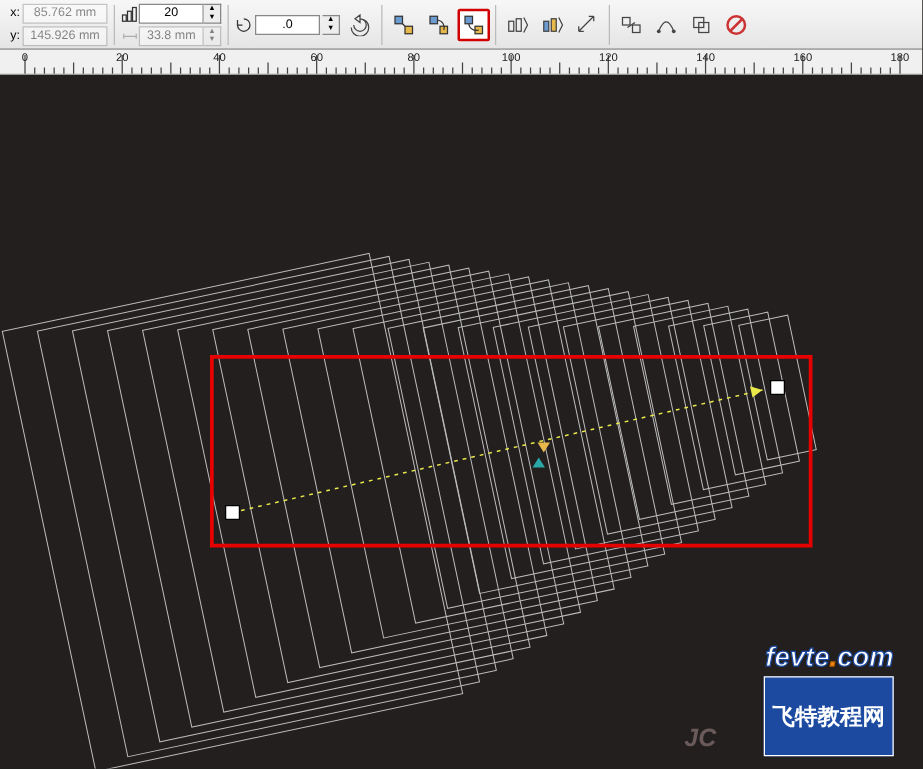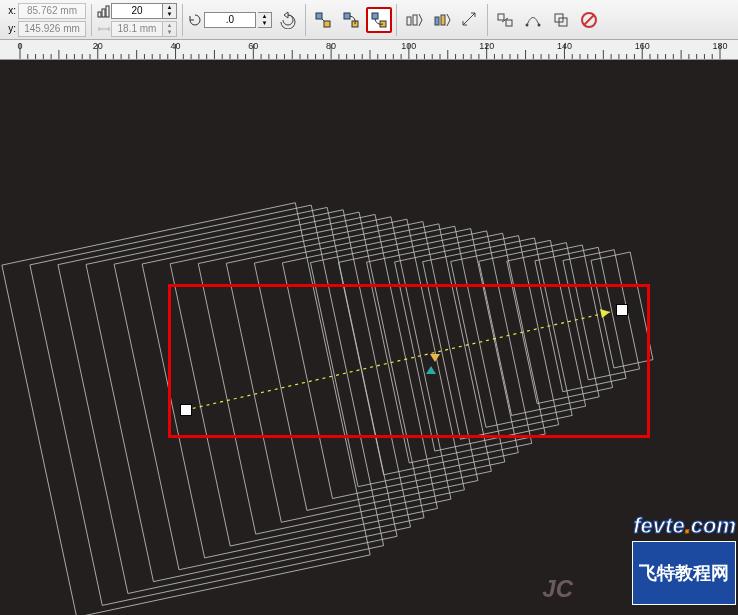--- a/index.html
+++ b/index.html
@@ -73,35 +73,35 @@
     background:#231f1f;
   }
   .canvas svg { position:absolute; top:0; left:0; }
   .red-box {
     position:absolute; border:3px solid #e60000;
   }
   .handle {
     position:absolute; width:12px; height:12px; background:#fff; border:1px solid #000;
   }
   .watermark {
-    position:absolute; right:2px; bottom:10px; text-align:right;
+    position:absolute; right:23px; bottom:10px; text-align:right;
   }
   .wm-top {
     font-size:22px; font-weight:bold; font-style:italic;
     color:#fff; -webkit-text-stroke:1px #1b4aa0;
   }
   .wm-top .dot { color:#f28c1b; -webkit-text-stroke:1px #c06000; }
   .wm-sub {
     background:#1b4aa0; color:#fff; font-size:18px; font-weight:bold;
     padding:19px 6px; margin-top:2px; display:inline-block;
     border:1px solid #fff;
   }
   .jc-text {
     position:absolute; right:165px; bottom:12px;
-    font-size:24px; color:#6a5a5a; font-weight:bold;
+    font-size:20px; color:#6a5a5a; font-weight:bold;
     font-style:italic;
     text-align:center;
   }
 </style>
 </head>
 <body>
 
 <div class="toolbar">
   <div class="coord-group">
     <div class="coord-row">
@@ -131,21 +131,21 @@
           <i>▲</i>
           <i>▼</i>
         </div>
     </div>
     <div class="coord-row">
       <span class="icon-sm disabled">
         <svg viewBox="0 0 14 14">
             <path d="M2 7h10M2 5v4M12 5v4" stroke="#666" fill="none"></path>
           </svg>
       </span>
-      <div class="coord-input compact disabled">18.1 mm</div>
+      <div class="coord-input compact disabled">33.8 mm</div>
       <div class="spinbtns disabled">
           <i>▲</i>
           <i>▼</i>
         </div>
     </div>
   </div>
 
   <div class="sep"></div>
 
   <div class="coord-group" style="flex-direction:row;align-items:center;">

